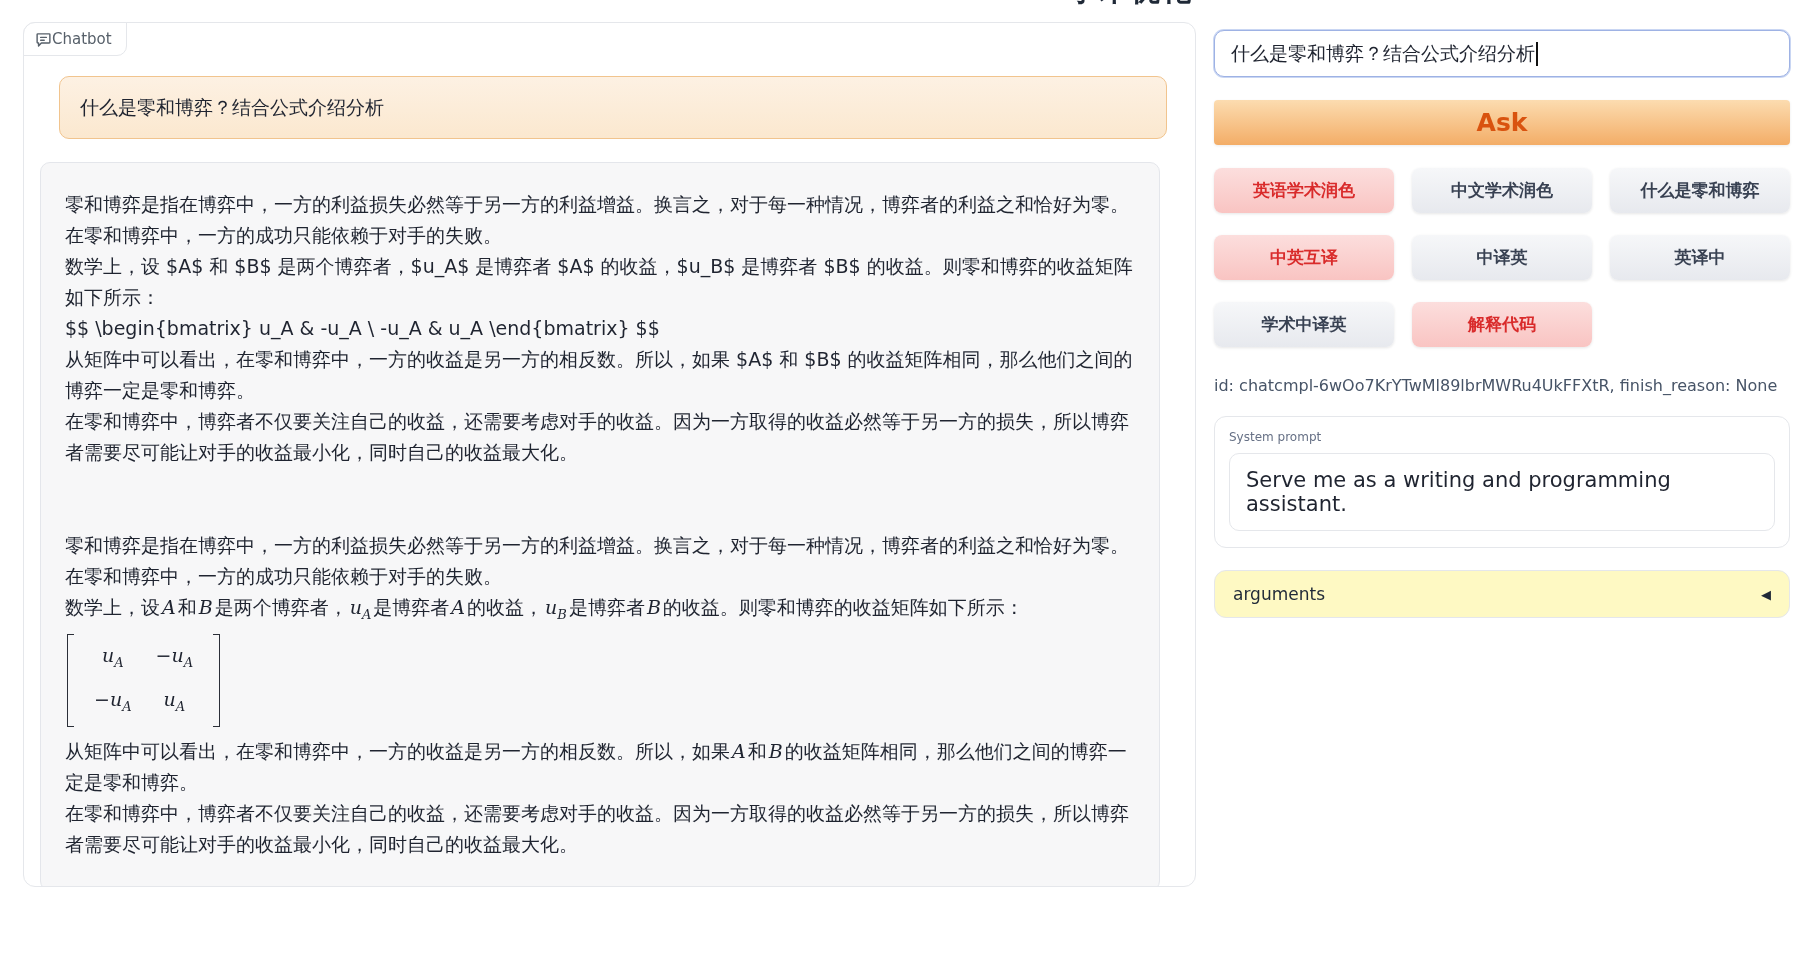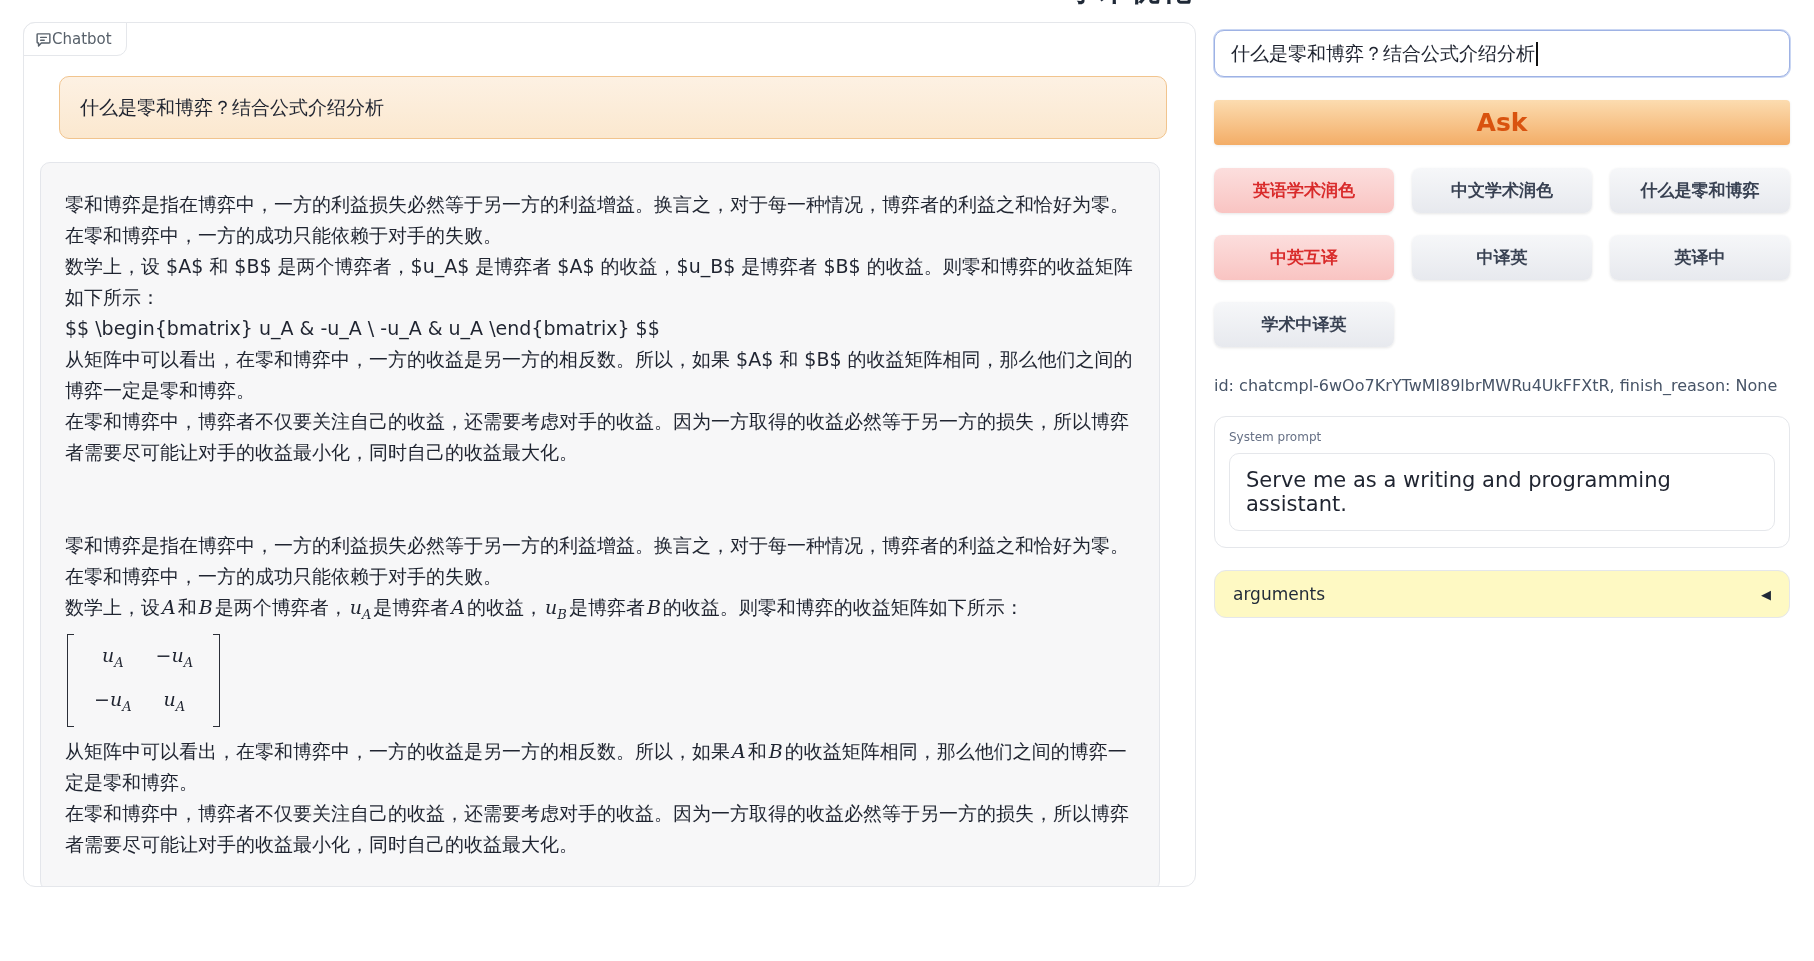--- a/index.html
+++ b/index.html
@@ -181,20 +181,21 @@
   <button class="ask-btn">Ask</button>
 
   <div class="btn-grid" id="fn-grid">
       <button class="fn-btn primary">英语学术润色</button>
       <button class="fn-btn secondary">中文学术润色</button>
       <button class="fn-btn secondary">什么是零和博弈</button>
       <button class="fn-btn primary">中英互译</button>
       <button class="fn-btn secondary">中译英</button>
       <button class="fn-btn secondary">英译中</button>
       <button class="fn-btn secondary">学术中译英</button>
+      <button class="fn-btn primary">解释代码</button>
     </div>
 
   <div class="status">id: chatcmpl-6wOo7KrYTwMl89lbrMWRu4UkFFXtR, finish_reason: None</div>
 
   <div class="sys-group">
     <div class="sys-label">System prompt</div>
     <div class="sys-box">Serve me as a writing and programming assistant.</div>
   </div>
 
   <div class="accordion">

